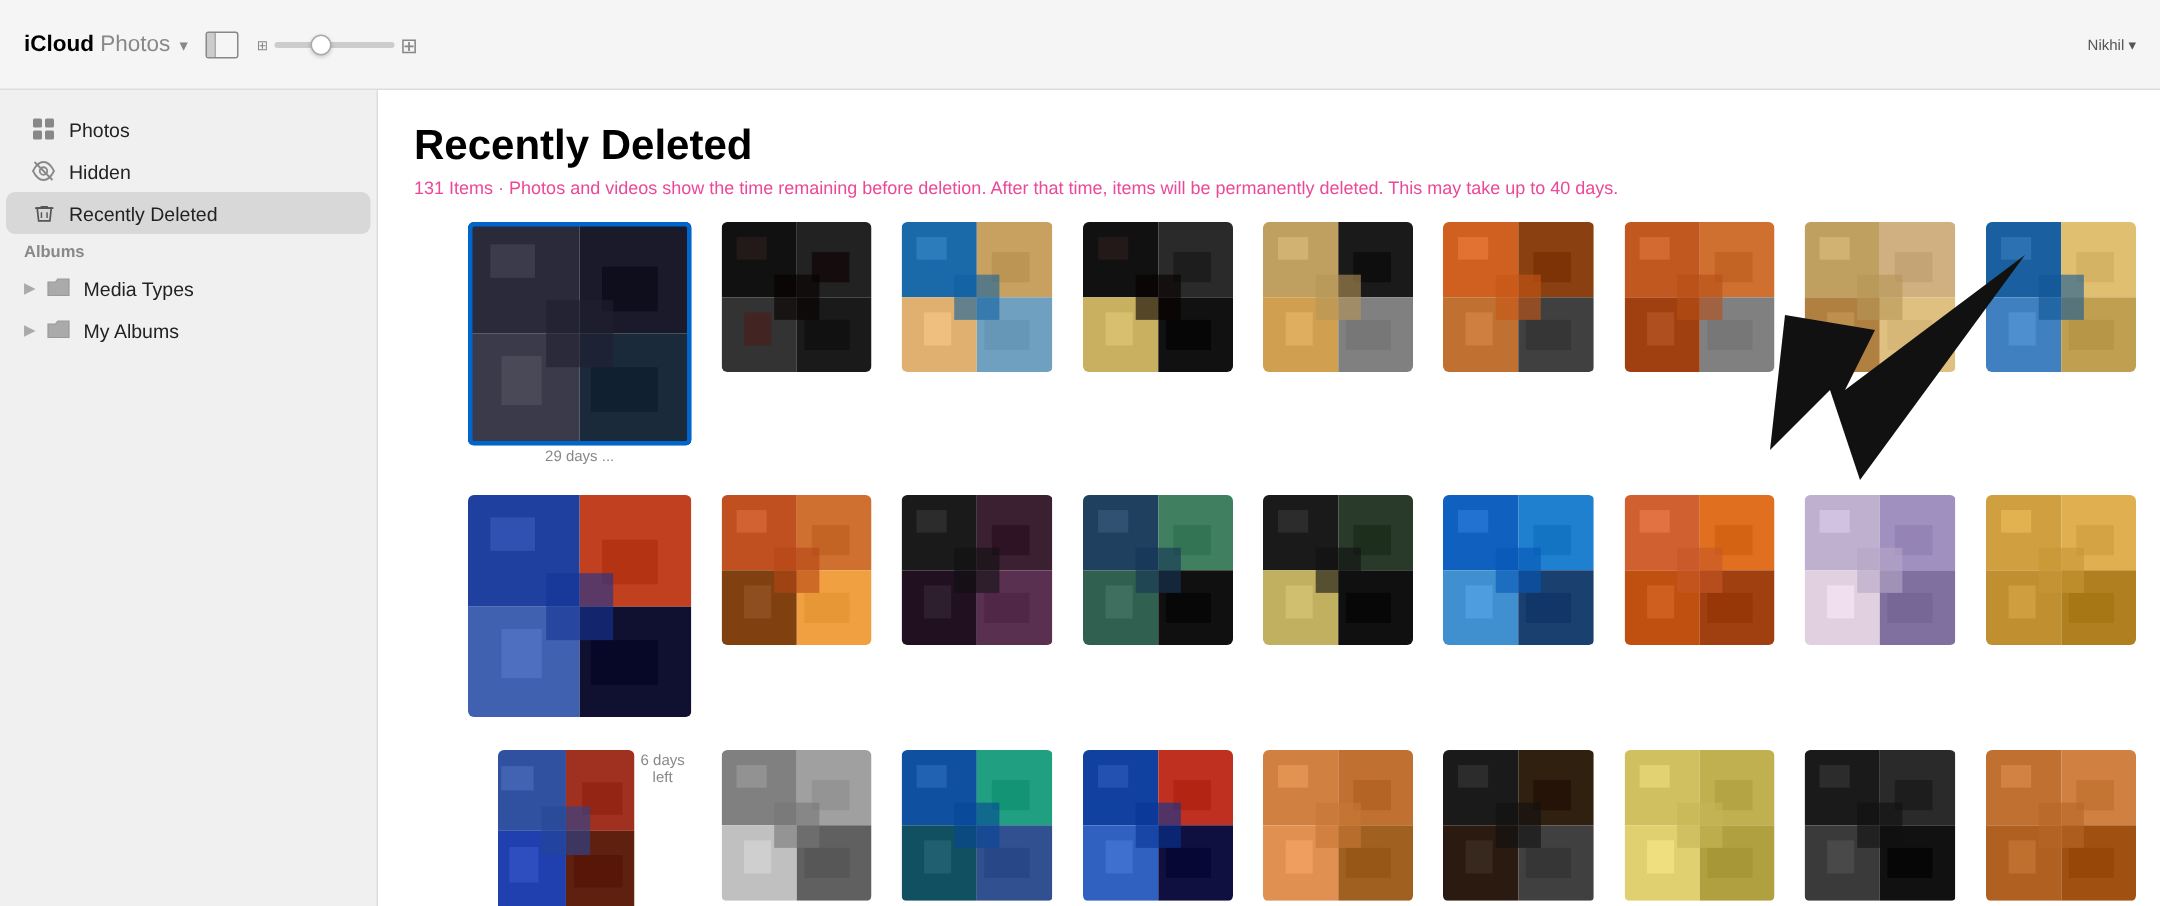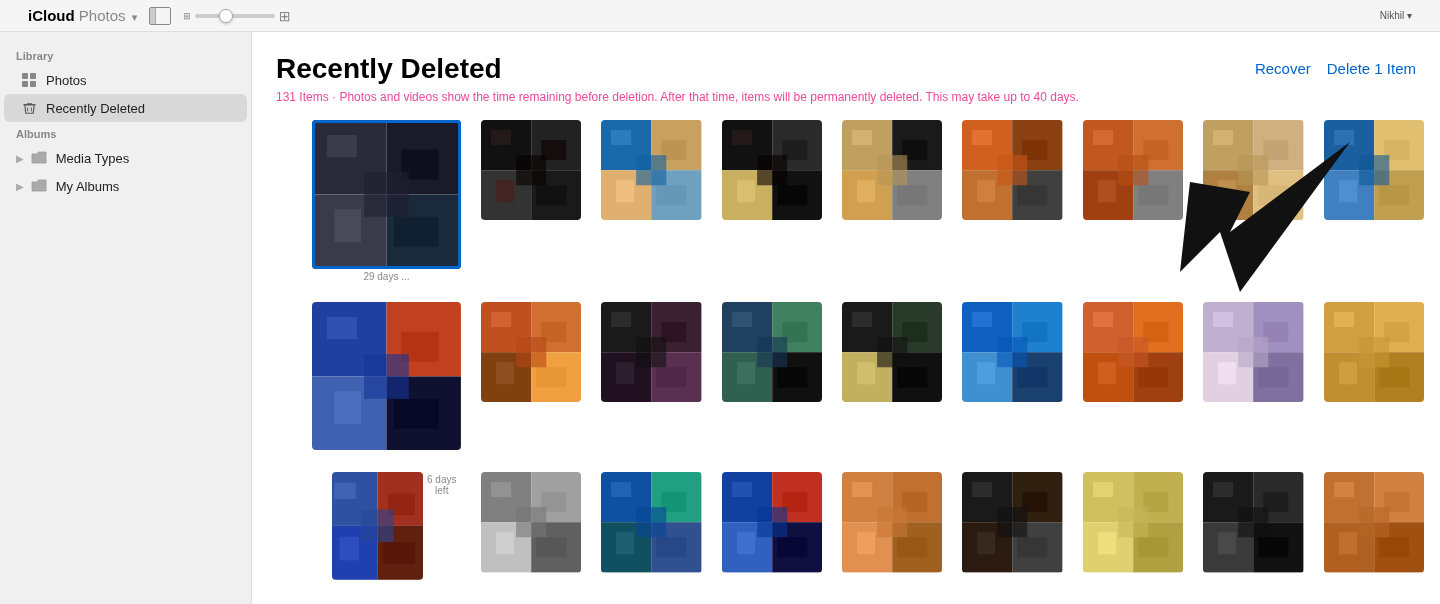--- a/index.html
+++ b/index.html
@@ -1,25 +1,25 @@
 <!DOCTYPE html>
 <html><head>
   <meta charset="utf-8">
   <style>
     * { margin: 0; padding: 0; box-sizing: border-box; }
     body { font-family: -apple-system, BlinkMacSystemFont, 'Helvetica Neue', Arial, sans-serif; background: #fff; width: 1440px; height: 604px; overflow: hidden; display: flex; flex-direction: column; }
 
     
     .topbar {
-      height: 32px;
+      height: 60px;
       background: #f5f5f5;
       border-bottom: 1px solid #ddd;
       display: flex;
       align-items: center;
-      padding: 0 28px;
+      padding: 0 16px;
       justify-content: space-between;
       flex-shrink: 0;
     }
     .topbar-left { display: flex; align-items: center; gap: 12px; }
     .app-title { font-size: 15px; color: #333; }
     .app-title .icloud { font-weight: 600; color: #000; }
     .app-title .photos { color: #888; }
     .chevron-down { font-size: 11px; color: #888; margin-left: 2px; }
     .sidebar-toggle { display: flex; gap: 2px; align-items: center; cursor: pointer; }
     .sidebar-toggle-icon { width: 22px; height: 18px; border: 1.5px solid #888; border-radius: 2px; display: flex; overflow: hidden; }
@@ -187,34 +187,43 @@
   </div>
   <div class="topbar-right">
     <span class="username">Nikhil</span>
     <span>▾</span>
   </div>
 </div>
 
 <div class="layout">
 
   <div class="sidebar">
-    <div class="sidebar-section-label">Library</div>
 
     <div class="sidebar-item">
       <div class="item-icon">
         <svg class="icon-svg" viewBox="0 0 16 16" fill="none">
           <rect x="1" y="1" width="6" height="6" rx="1" fill="#888"></rect>
           <rect x="9" y="1" width="6" height="6" rx="1" fill="#888"></rect>
           <rect x="1" y="9" width="6" height="6" rx="1" fill="#888"></rect>
           <rect x="9" y="9" width="6" height="6" rx="1" fill="#888"></rect>
         </svg>
       </div>
       <span class="item-label">Photos</span>
     </div>
 
+    <div class="sidebar-item">
+      <div class="item-icon">
+        <svg class="icon-svg" viewBox="0 0 16 16" fill="none">
+          <path d="M1 8 C3 4 5 2 8 2 C11 2 13 4 15 8 C13 12 11 14 8 14 C5 14 3 12 1 8Z" stroke="#888" stroke-width="1.2" fill="none"></path>
+          <circle cx="8" cy="8" r="2.5" stroke="#888" stroke-width="1.2" fill="none"></circle>
+          <line x1="2" y1="2" x2="14" y2="14" stroke="#888" stroke-width="1.2"></line>
+        </svg>
+      </div>
+      <span class="item-label">Hidden</span>
+    </div>
 
     <div class="sidebar-item active">
       <div class="item-icon">
         <svg class="trash-icon-svg" viewBox="0 0 16 16" fill="none">
           <path d="M3 4h10l-1 9H4L3 4Z" stroke="#555" stroke-width="1.2" fill="none"></path>
           <path d="M6 4V3h4v1" stroke="#555" stroke-width="1.2" fill="none"></path>
           <line x1="1.5" y1="4" x2="14.5" y2="4" stroke="#555" stroke-width="1.2"></line>
           <line x1="6" y1="7" x2="6" y2="11" stroke="#555" stroke-width="1"></line>
           <line x1="10" y1="7" x2="10" y2="11" stroke="#555" stroke-width="1"></line>
         </svg>
@@ -249,24 +258,20 @@
     <div class="main-content">
       <div class="content-header">
         <div class="content-title-block">
           <div class="content-title">Recently Deleted</div>
           <div class="content-subtitle">
             <span>131 Items</span>
             <span> · </span>
             <span>Photos and videos show the time remaining before deletion. After that time, items will be permanently deleted. This may take up to 40 days.</span>
           </div>
         </div>
-        <div class="content-actions">
-          <button class="action-btn">Recover</button>
-          <button class="action-btn">Delete 1 Item</button>
-        </div>
       </div>
 
       <div class="photo-grid-container">
         <div class="photo-grid" id="photo-grid">
         <div style="display: flex; flex-direction: column;">
               <div class="photo-cell selected" style="outline: rgb(0, 102, 204) solid 3px; outline-offset: -3px;">
                 <svg width="100%" height="100%" viewBox="0 0 100 100" preserveAspectRatio="xMidYMid slice" style="display: block;">
                   <rect x="0" y="0" width="50" height="50" fill="#2a2a3a"></rect>
                   <rect x="50" y="0" width="50" height="50" fill="#1a1a2a"></rect>
                   <rect x="0" y="50" width="50" height="50" fill="#3a3a4a"></rect>

